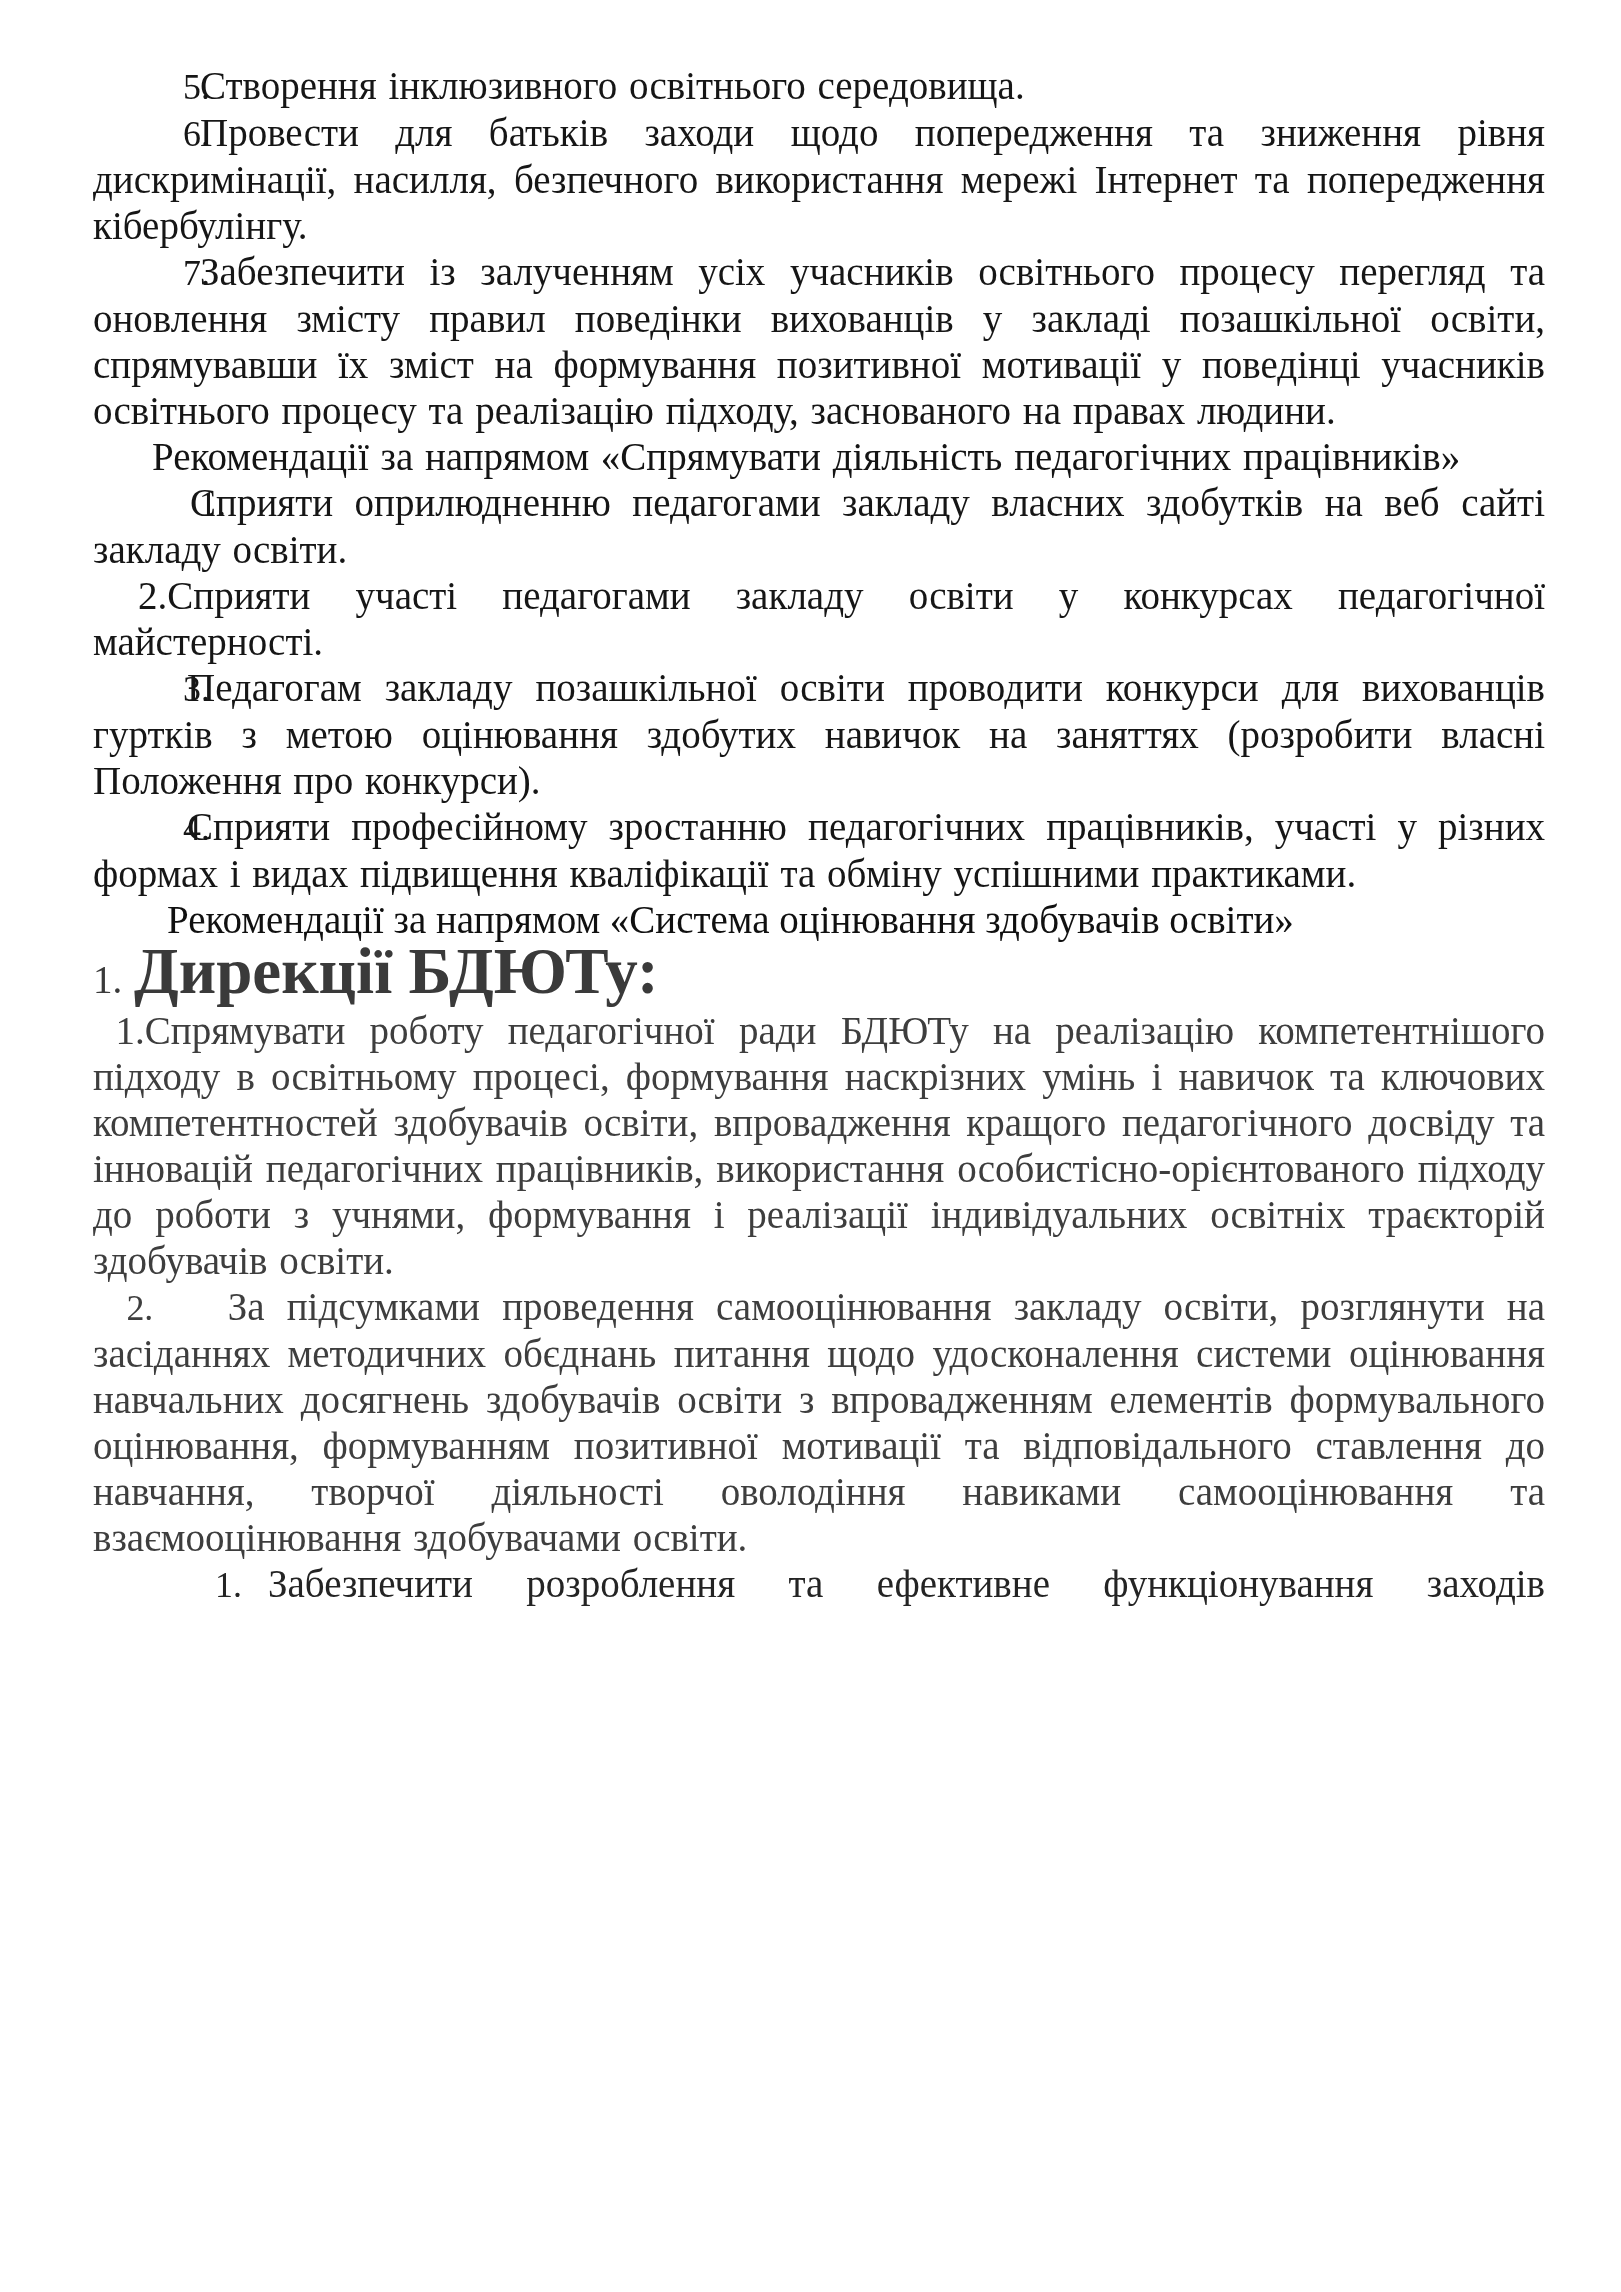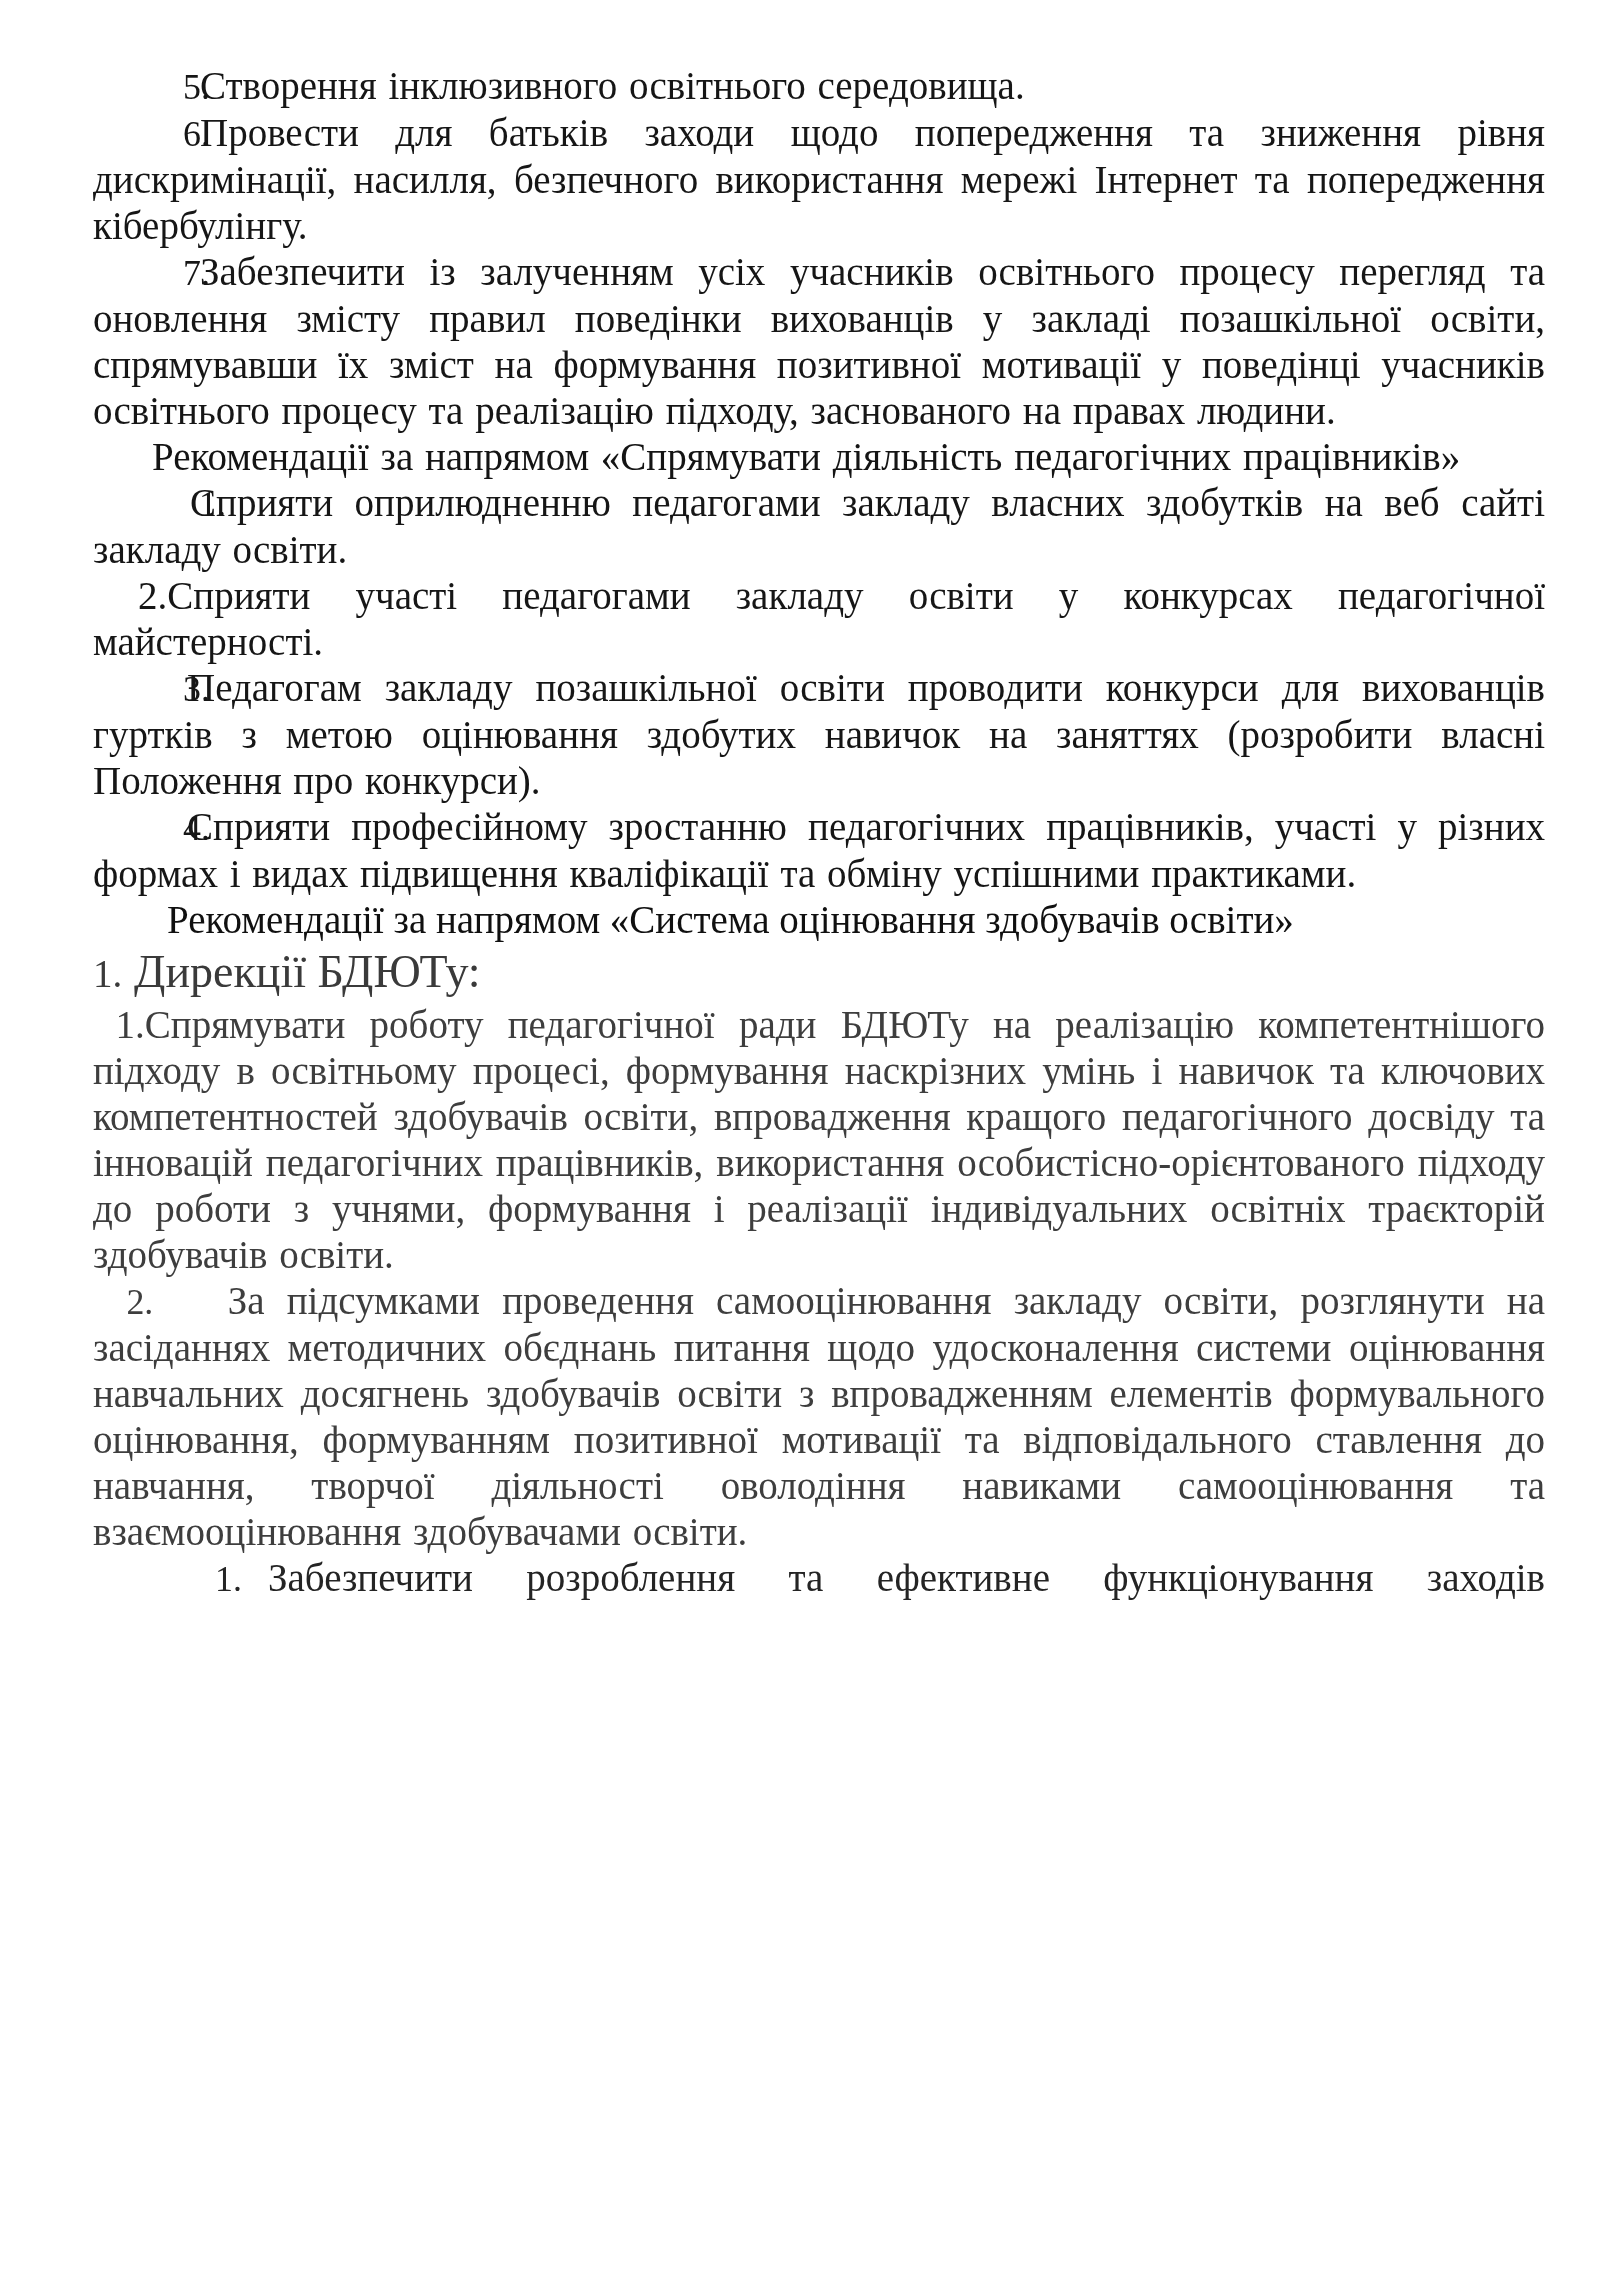--- a/index.html
+++ b/index.html
@@ -22,21 +22,21 @@
   .ind46 { text-indent:45px; }             
   .ind54 { text-indent:53px; }
   
   .num { display:inline-block; font-size:0.92em; }
   .w63{width:62px} .w45{width:44px} .w50{width:49px}
   .w120{width:118px} .w116{width:114px} .w42{width:41px} .w52{width:51px}
   
   .hped  { font-weight:bold; margin-top:42px; text-indent:59px; color:#141414; }
   .hassm { font-weight:bold; margin-top:27.4px; text-indent:74px; color:#101010; }
   .hdir  { margin-top:2.9px; padding-left:71px; line-height:57px; color:#3a3a3a; }
-  .hdir .title  { font-weight:normal; font-size:46px; }
+  .hdir .title  { font-weight:bold; font-size:65px; }
   .hdir .num    { font-size:39px; }
   .hheads { margin-top:51px; margin-left:49px; padding-left:145px; color:#383838; }
   .hheads .title { font-weight:bold; font-size:40px; }
   .hheads .num   { font-size:39px; }
   
   .p2   { color:#3e3e3e; }
   .ind23 { text-indent:22.5px; }
   .ind17 { text-indent:16.7px; }
   .pens { margin-left:49px; text-indent:61px; color:#242424; }  
   .final { color:#3e3e3e; text-indent:2.9px; }

